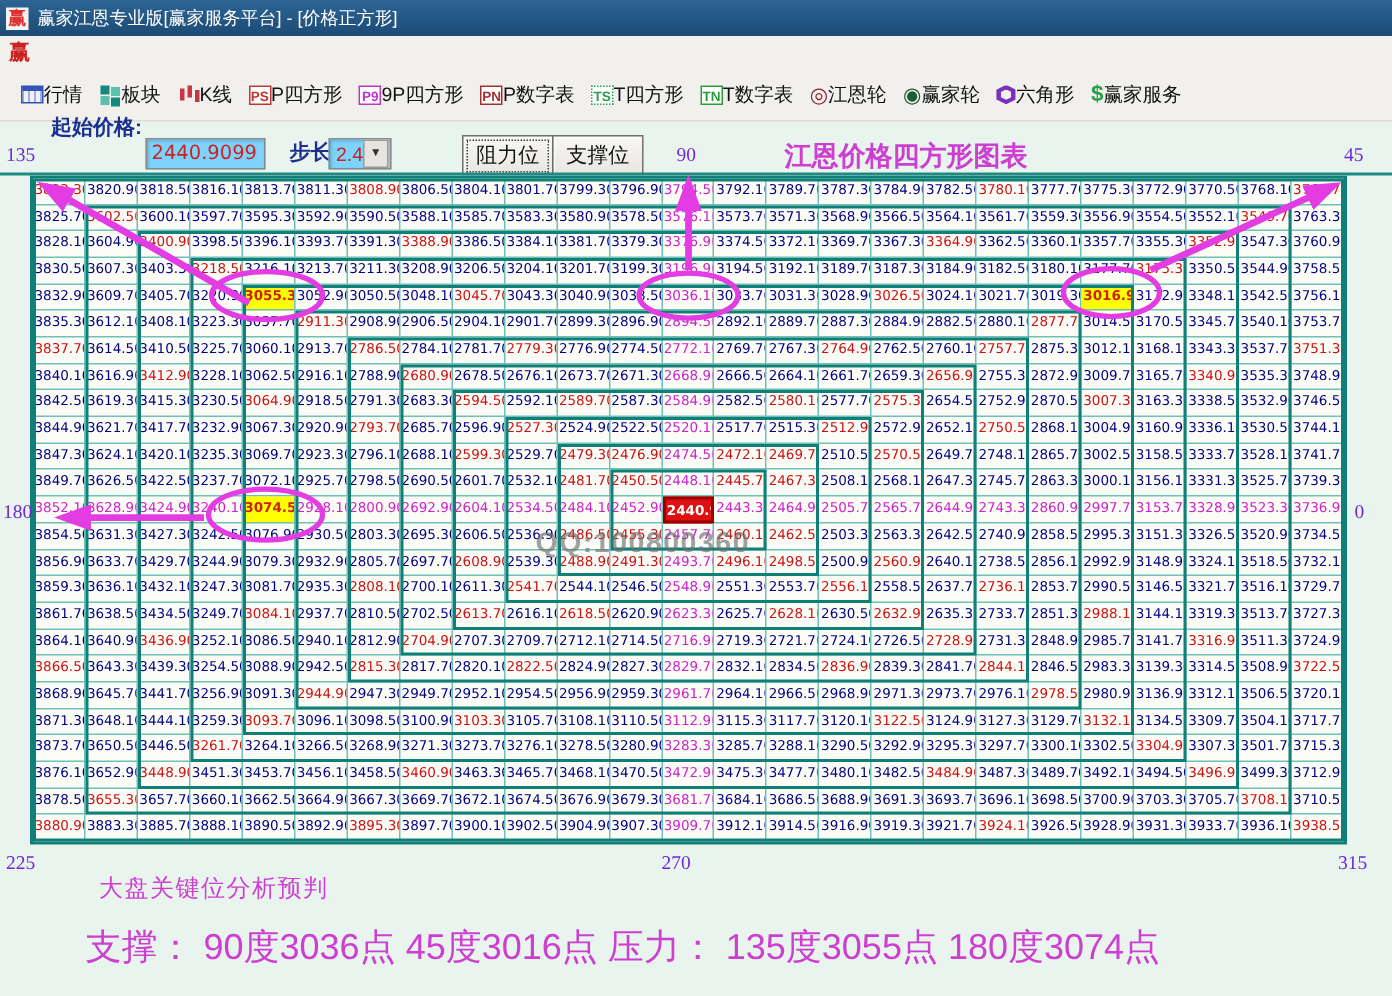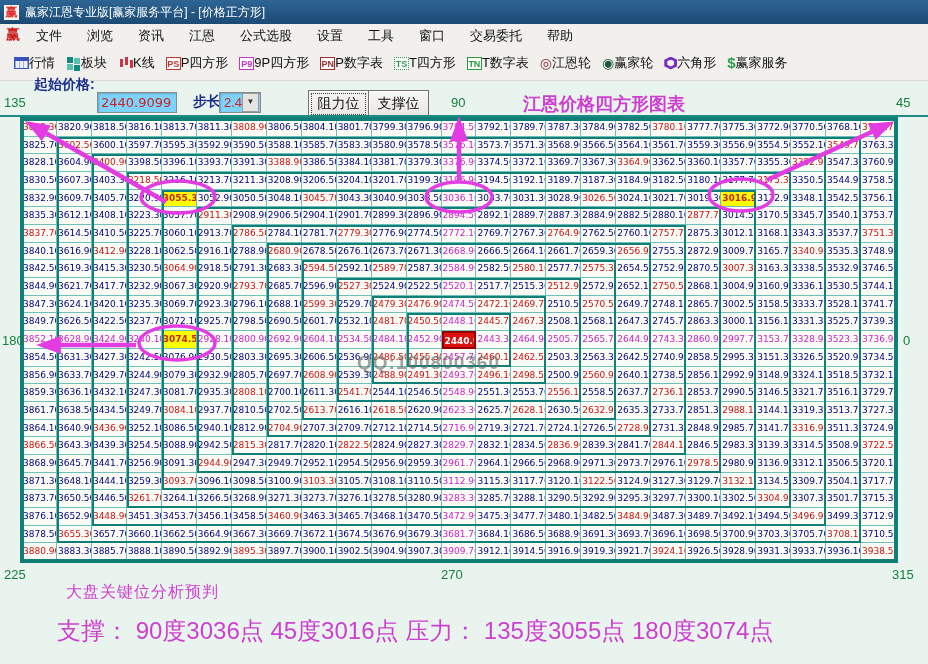--- a/index.html
+++ b/index.html
@@ -33,21 +33,21 @@
   .icon-kline::before{content:"";position:absolute;left:2px;top:3px;width:3px;height:8px;
     background:#cc3344;box-shadow:5px -2px 0 #cc3344,10px 1px 0 #cc3344;}
   .icon-round{font-size:14px;line-height:14px;font-weight:bold;}
   .icon-hex{width:13px;height:13px;background:#7b2fbe;
     clip-path:polygon(50% 0,100% 25%,100% 75%,50% 100%,0 75%,0 25%);position:relative;}
   .icon-hex::after{content:"";position:absolute;left:3px;top:3px;width:7px;height:7px;background:#f1f0ec;
     clip-path:polygon(50% 0,100% 25%,100% 75%,50% 100%,0 75%,0 25%);}
   .icon-dollar{color:#28a04a;font-weight:bold;font-size:15px;line-height:14px;}
   
   .ctl-label{position:absolute;font-size:14px;font-weight:bold;color:#1c2f8f;}
-  .deg{position:absolute;font-size:13px;color:#15803d;}
+  .deg{position:absolute;font-size:13px;color:#6d28d9;font-family:Liberation Serif, serif;}
   .txt-input{position:absolute;height:19px;background:#7dd3fc;border:1px solid #8a8a8a;
     box-shadow:inset 1px 1px 2px rgba(0,0,0,.2);color:#cc2222;font-size:13px;
     font-family:"DejaVu Sans",sans-serif;padding:0 3px;}
   .stepbox{position:absolute;left:219px;top:92px;width:42px;height:21px;background:#7dd3fc;
     border:1px solid #8a8a8a;box-shadow:inset 1px 1px 2px rgba(0,0,0,.2);box-sizing:border-box;
     display:flex;align-items:center;}
   .stepbox .val{flex:1;color:#cc2222;font-size:13px;padding-left:4px;}
   .stepbox .dd{width:17px;height:17px;background:#e6e4df;border:1px solid #9a9a9a;
     font-size:8px;color:#333;text-align:center;line-height:16px;margin-right:1px;}
   .pushbtn{position:absolute;top:90px;width:59px;height:26px;font-size:14px;color:#111;
@@ -78,21 +78,20 @@
 </head>
 <body>
 
 <div class="titlebar">
   <span class="logo">赢</span>
   <span class="title">赢家江恩专业版[赢家服务平台] - [价格正方形]</span>
 </div>
 
 <div class="menubar">
   <span class="logo">赢</span>
-  <span id="menu-items"><span class="menu-item">文件</span><span class="menu-item">浏览</span><span class="menu-item">资讯</span><span class="menu-item">江恩</span><span class="menu-item">公式选股</span><span class="menu-item">设置</span><span class="menu-item">工具</span><span class="menu-item">窗口</span><span class="menu-item">交易委托</span><span class="menu-item">帮助</span></span>
 </div>
 
 <div class="toolbar" id="toolbar">
     <div class="tb-item">
       <span class="icon-table"></span>
       <span class="tb-label">行情</span>
     </div>
     <div class="tb-item">
       <span class="icon-blocks"></span>
       <span class="tb-label">板块</span>

